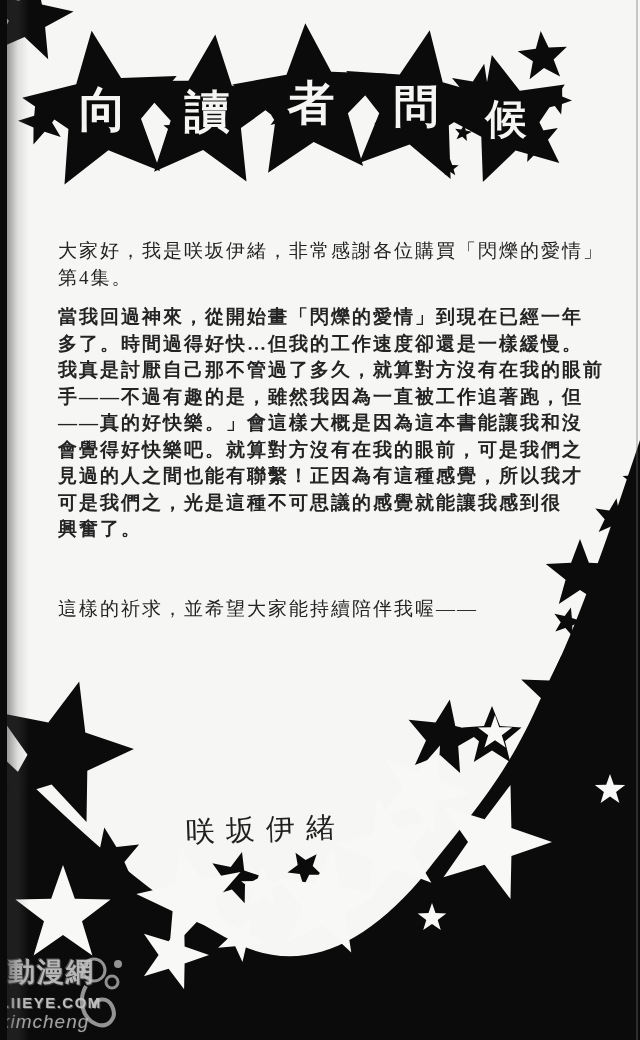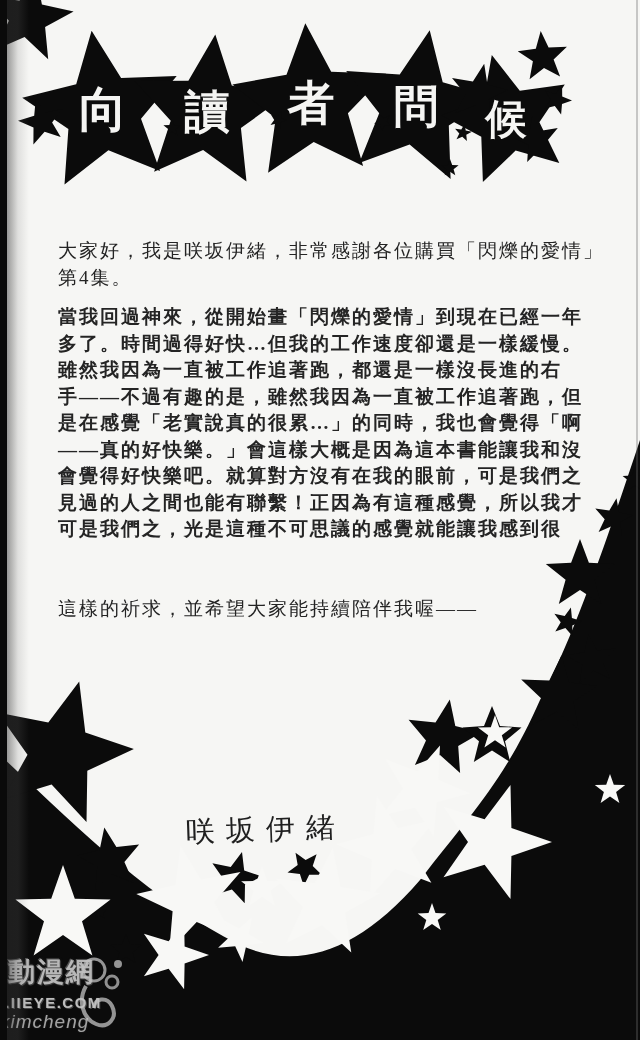--- a/index.html
+++ b/index.html
@@ -125,27 +125,27 @@
 </div>
 
 <div class="para" style="top:238px;">
   <div>大家好，我是咲坂伊緒，非常感謝各位購買「閃爍的愛情」</div>
   <div>第4集。</div>
 </div>
 
 <div class="para" style="top:304px;font-weight:bold;">
   <div>當我回過神來，從開始畫「閃爍的愛情」到現在已經一年</div>
   <div>多了。時間過得好快…但我的工作速度卻還是一樣緩慢。</div>
-  <div>雖然我因為一直被工作追著跑，都還是一樣沒長進的右</div>
+  <div>我真是討厭自己那不管過了多久，就算對方沒有在我的眼前</div>
   <div>手——不過有趣的是，雖然我因為一直被工作追著跑，但</div>
-  <div>是在感覺「老實說真的很累…」的同時，我也會覺得「啊</div>
   <div>——真的好快樂。」會這樣大概是因為這本書能讓我和沒</div>
   <div>會覺得好快樂吧。就算對方沒有在我的眼前，可是我們之</div>
   <div>見過的人之間也能有聯繫！正因為有這種感覺，所以我才</div>
   <div>可是我們之，光是這種不可思議的感覺就能讓我感到很</div>
+  <div>興奮了。</div>
 </div>
 
 <div class="para" style="top:596px;">
   <div>這樣的祈求，並希望大家能持續陪伴我喔——</div>
 </div>
 
 <span id="signature">咲坂伊緒</span>
 
 <div>
   <span id="wm-line1" class="wm">動漫網</span>

